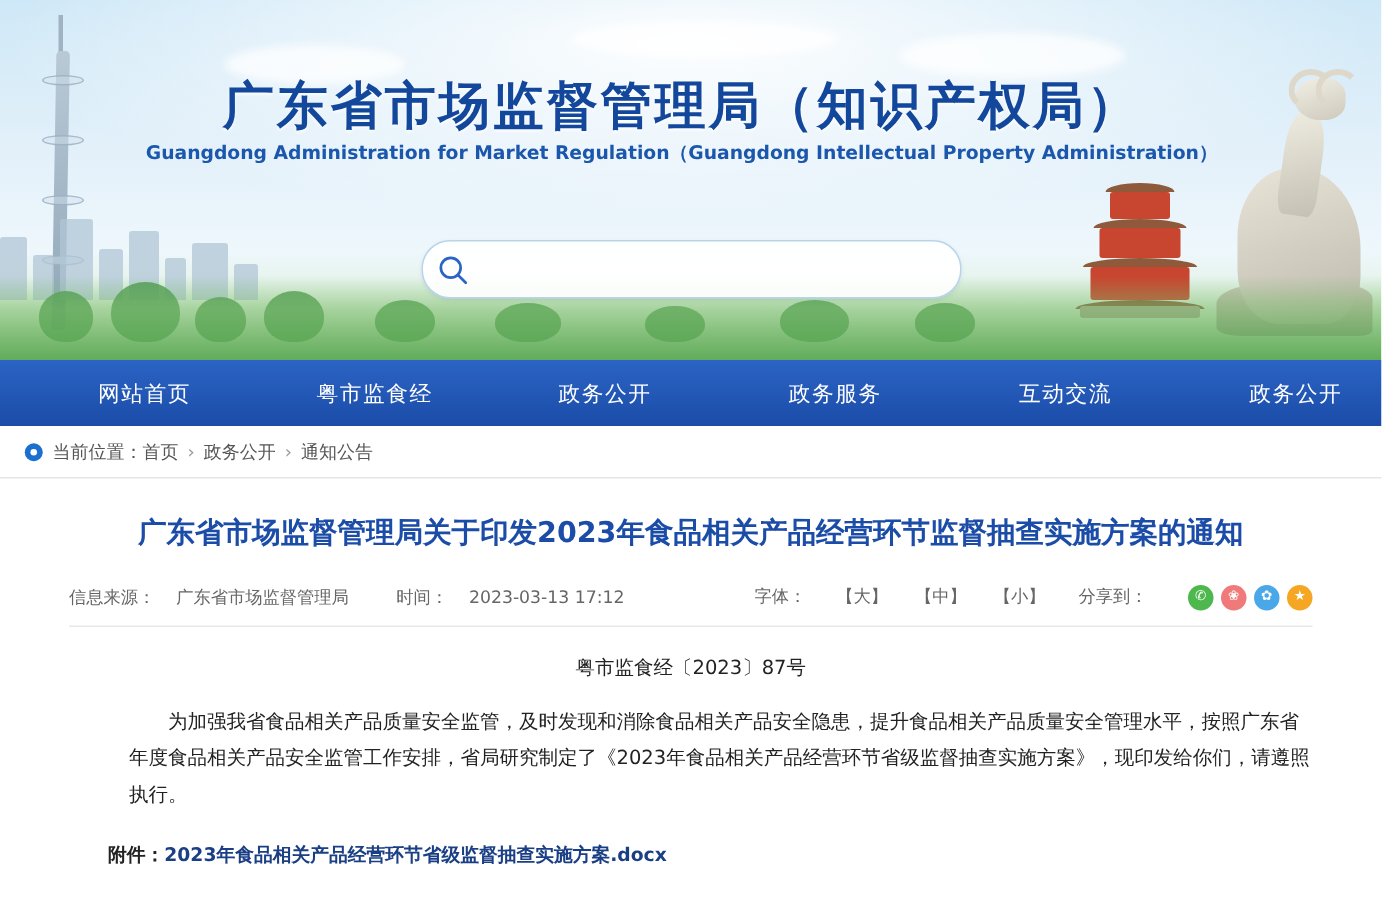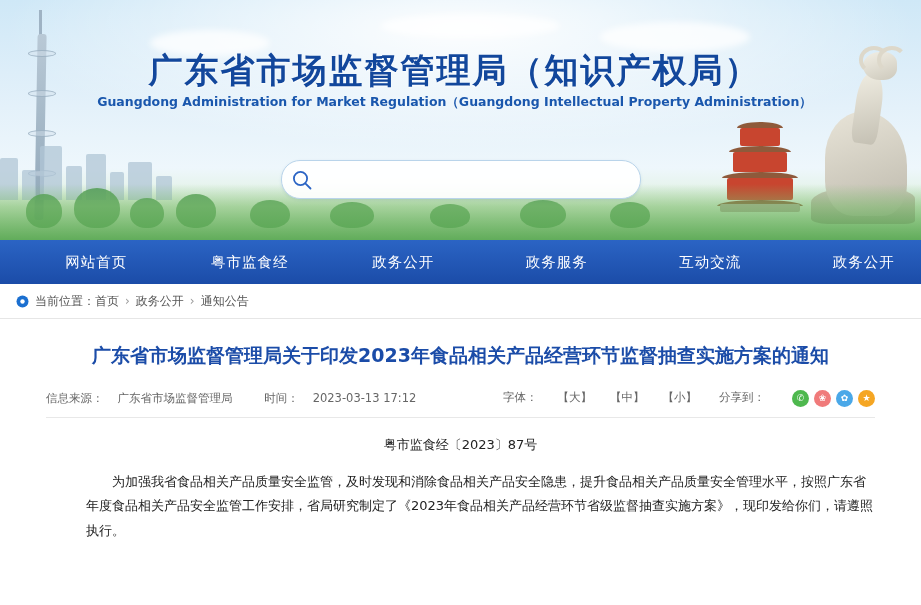--- a/index.html
+++ b/index.html
@@ -448,16 +448,19 @@
           <span class="share-dot" style="background:#f5a623;">★</span>
         </span>
       </div>
     </div>
     <div class="divider"></div>
 
     <div class="docnum">粤市监食经〔2023〕87号</div>
 
     <div class="body-p indent">为加强我省食品相关产品质量安全监管，及时发现和消除食品相关产品安全隐患，提升食品相关产品质量安全管理水平，按照广东省年度食品相关产品安全监管工作安排，省局研究制定了《2023年食品相关产品经营环节省级监督抽查实施方案》，现印发给你们，请遵照执行。</div>
 
+    <div class="attach">
+      <b>附件：</b><a>2023年食品相关产品经营环节省级监督抽查实施方案.docx</a>
+    </div>
 
   </div>
 
 </div>
 
 </body></html>

